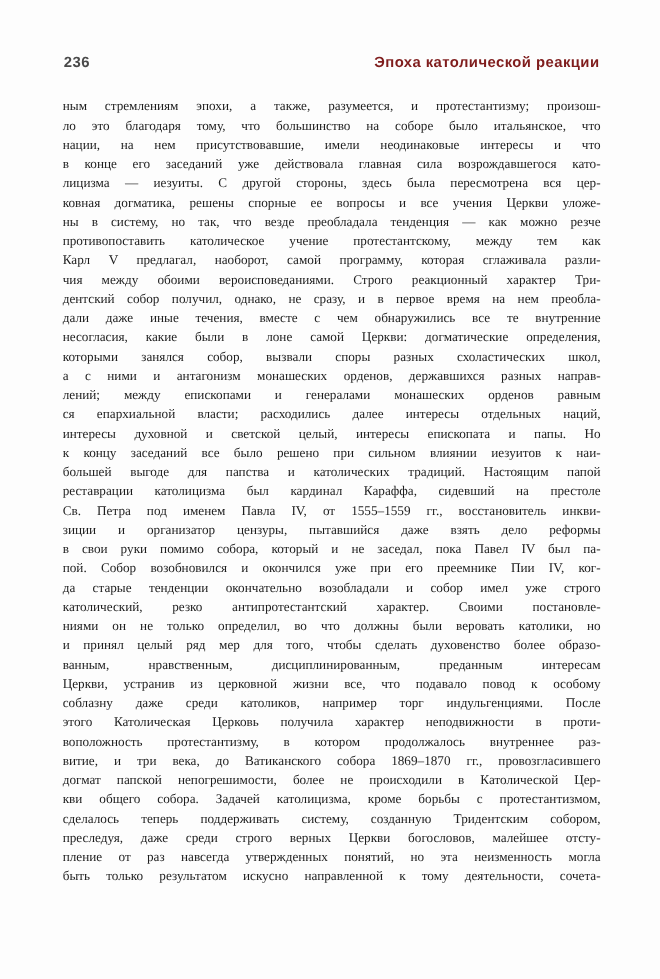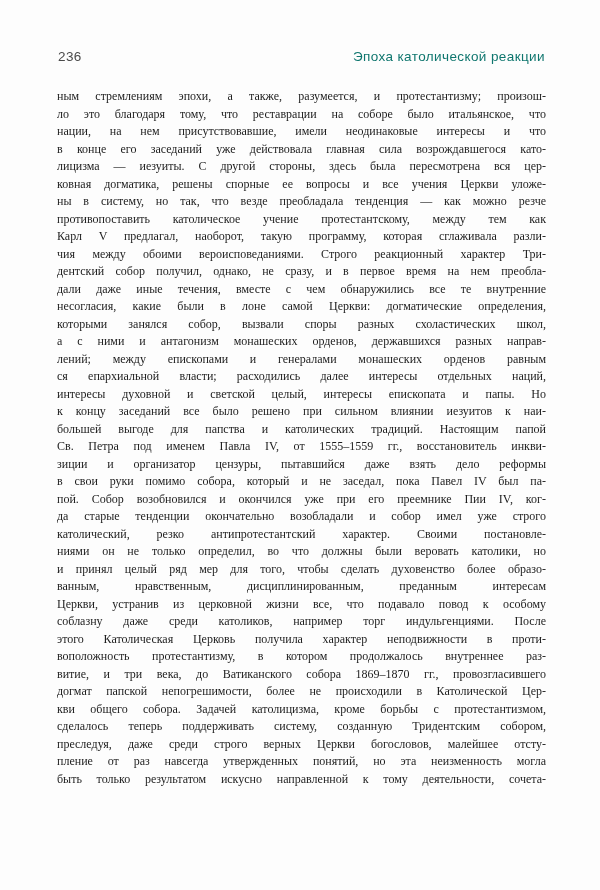--- a/index.html
+++ b/index.html
@@ -17,30 +17,30 @@
   }
   .page-header {
     position: absolute;
     top: 49px;
     left: 58px;
     right: 55px;
     display: flex;
     justify-content: space-between;
     align-items: baseline;
     font-family: "Liberation Sans", sans-serif;
-    font-weight: 400;
+    font-weight: 700;
     font-size: 13.5px;
     letter-spacing: 0.4px;
     color: #4f4f4f;
   }
   .page-number {
     color: #4a4a4a;
   }
   .running-title {
-    color: #0f766e;
+    color: #7f1d1d;
   }
   .body-text {
     position: absolute;
     top: 88px;
     left: 57px;
     width: 489px;
     color: #1d1d1d;
     font-size: 12px;
     line-height: 17.5px;
   }
@@ -54,39 +54,40 @@
 </head>
 <body>
 
 <div class="page">
   <div class="page-header">
     <span class="page-number">236</span>
     <span class="running-title">Эпоха католической реакции</span>
   </div>
   <div class="body-text" id="body-text">
       <div class="text-line">ным стремлениям эпохи, а также, разумеется, и протестантизму; произош-</div>
-      <div class="text-line">ло это благодаря тому, что реставрации на соборе было итальянское, что</div>
+      <div class="text-line">ло это благодаря тому, что большинство на соборе было итальянское, что</div>
       <div class="text-line">нации, на нем присутствовавшие, имели неодинаковые интересы и что</div>
       <div class="text-line">в конце его заседаний уже действовала главная сила возрождавшегося като-</div>
       <div class="text-line">лицизма — иезуиты. С другой стороны, здесь была пересмотрена вся цер-</div>
       <div class="text-line">ковная догматика, решены спорные ее вопросы и все учения Церкви уложе-</div>
       <div class="text-line">ны в систему, но так, что везде преобладала тенденция — как можно резче</div>
       <div class="text-line">противопоставить католическое учение протестантскому, между тем как</div>
-      <div class="text-line">Карл V предлагал, наоборот, такую программу, которая сглаживала разли-</div>
+      <div class="text-line">Карл V предлагал, наоборот, самой программу, которая сглаживала разли-</div>
       <div class="text-line">чия между обоими вероисповеданиями. Строго реакционный характер Три-</div>
       <div class="text-line">дентский собор получил, однако, не сразу, и в первое время на нем преобла-</div>
       <div class="text-line">дали даже иные течения, вместе с чем обнаружились все те внутренние</div>
       <div class="text-line">несогласия, какие были в лоне самой Церкви: догматические определения,</div>
       <div class="text-line">которыми занялся собор, вызвали споры разных схоластических школ,</div>
       <div class="text-line">а с ними и антагонизм монашеских орденов, державшихся разных направ-</div>
       <div class="text-line">лений; между епископами и генералами монашеских орденов равным</div>
       <div class="text-line">ся епархиальной власти; расходились далее интересы отдельных наций,</div>
       <div class="text-line">интересы духовной и светской целый, интересы епископата и папы. Но</div>
       <div class="text-line">к концу заседаний все было решено при сильном влиянии иезуитов к наи-</div>
       <div class="text-line">большей выгоде для папства и католических традиций. Настоящим папой</div>
+      <div class="text-line">реставрации католицизма был кардинал Караффа, сидевший на престоле</div>
       <div class="text-line">Св. Петра под именем Павла IV, от 1555–1559 гг., восстановитель инкви-</div>
       <div class="text-line">зиции и организатор цензуры, пытавшийся даже взять дело реформы</div>
       <div class="text-line">в свои руки помимо собора, который и не заседал, пока Павел IV был па-</div>
       <div class="text-line">пой. Собор возобновился и окончился уже при его преемнике Пии IV, ког-</div>
       <div class="text-line">да старые тенденции окончательно возобладали и собор имел уже строго</div>
       <div class="text-line">католический, резко антипротестантский характер. Своими постановле-</div>
       <div class="text-line">ниями он не только определил, во что должны были веровать католики, но</div>
       <div class="text-line">и принял целый ряд мер для того, чтобы сделать духовенство более образо-</div>
       <div class="text-line">ванным, нравственным, дисциплинированным, преданным интересам</div>
       <div class="text-line">Церкви, устранив из церковной жизни все, что подавало повод к особому</div>

